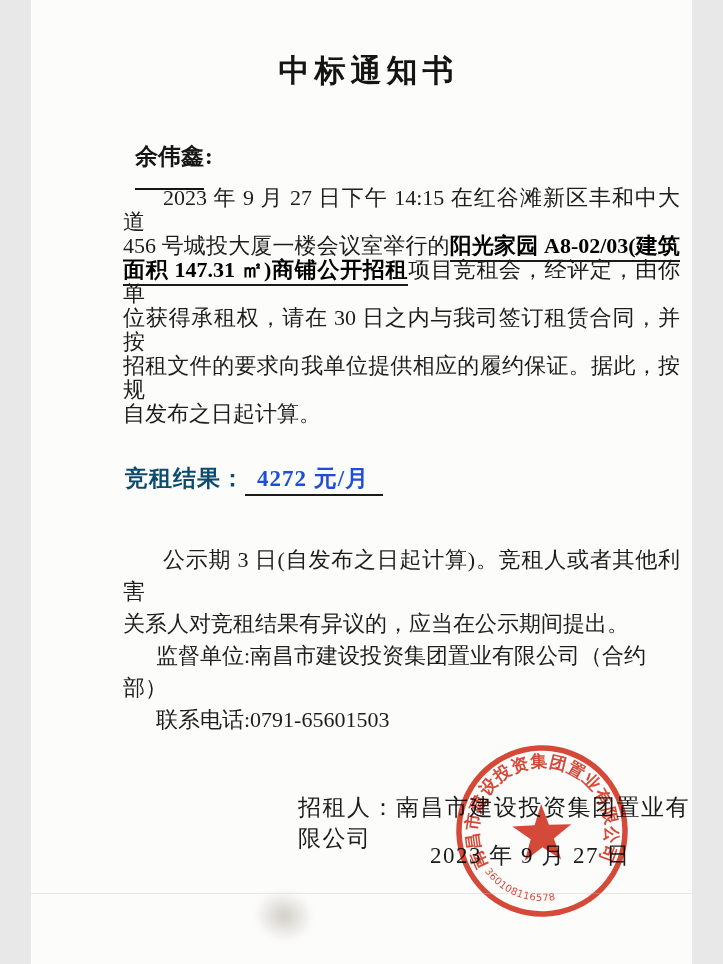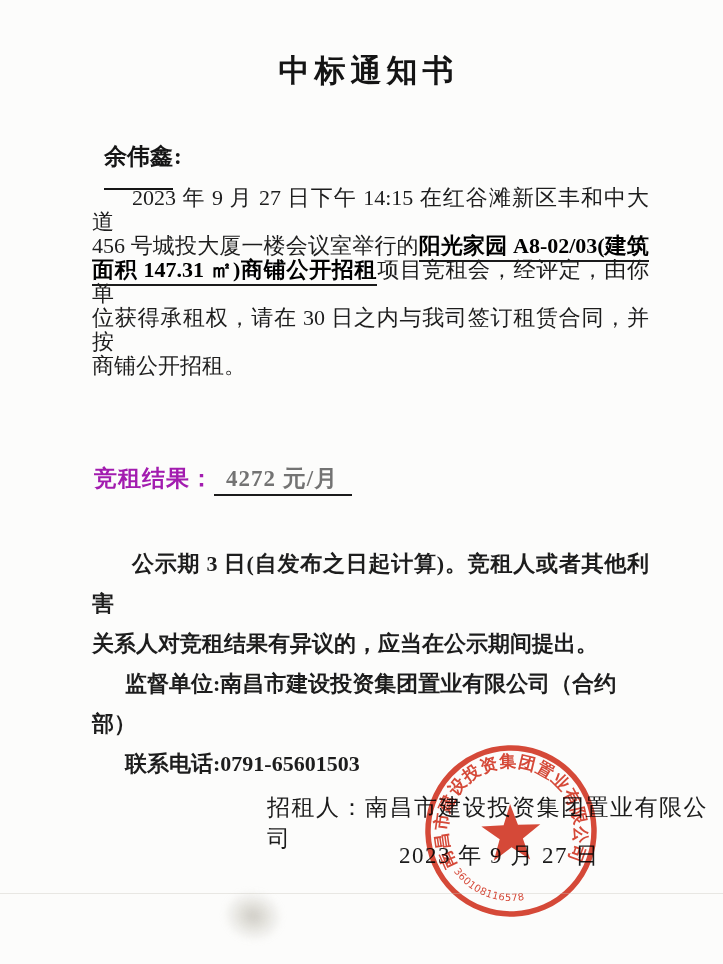--- a/index.html
+++ b/index.html
@@ -1,19 +1,19 @@
 <!DOCTYPE html>
 <html><head>
 <meta charset="utf-8">
 <style>
   html,body { margin:0; padding:0; }
   body { background:#e8e8e8; }
   .page {
     position:relative;
-    width:723px; height:964px;
+    width:661px; height:964px;
     margin:0 auto;
     background:#fcfcfb;
     overflow:hidden;
     font-family:"Liberation Serif","DejaVu Serif",serif;
     color:#1d1d1d;
   }
   .doc-title {
     position:absolute; top:50px; left:0; right:0;
     text-align:center;
     font-size:31px; font-weight:700; letter-spacing:5px;
@@ -24,38 +24,38 @@
     position:absolute; top:141px; left:104px;
     font-size:23px; font-weight:700; color:#161616;
   }
   .addressee .name { border-bottom:2.5px solid #161616; padding-bottom:19px; }
   .addressee .colon { font-weight:700; margin-left:1px; }
 
   .textblock { position:absolute; left:92px; width:557px; }
   #para1 { top:186px; }
   #para1 .tline { line-height:24px; }
   #notice { top:544px; }
-  #notice .tline { line-height:40px;font-weight:bold; }
+  #notice .tline { line-height:32px; }
 
   .tline { font-size:22px; color:#1d1d1d; white-space:normal; }
   .tline.justify { text-align:justify; text-align-last:justify; }
   .ind-para { text-indent:40px; }
   .ind-small { text-indent:33px; }
   .bold-underline {
     font-weight:700; color:#000000;
     border-bottom:2.5px solid #1b1b1b; padding-bottom:2px;
   }
 
   .result-line {
     position:absolute; left:94px; top:464px;
     font-size:23px; line-height:30px;
   }
-  .result-label { font-weight:700; color:#a21caf; letter-spacing:1px; }
+  .result-label { font-weight:700; color:#0c4a6e; letter-spacing:1px; }
   .result-value {
-    font-weight:700; color:#737373;
+    font-weight:700; color:#1d4ed8;
     border-bottom:2.5px solid #1b1b1b;
     padding:0 14px 3px 12px;
     letter-spacing:1px;
   }
 
   .sig-lessor {
     position:absolute; left:231px; top:792px;
     font-size:23px; color:#1b1b1b; letter-spacing:1.5px;margin-left:36px;
   }
   .sig-date {
@@ -93,21 +93,22 @@
 
   <div class="addressee">
     <span class="name">余伟鑫</span><span class="colon">:</span>
   </div>
 
   <div class="textblock" id="para1">
       <div class="tline justify ind-para"><span>2023 年 9 月 27 日下午 14:15 在红谷滩新区丰和中大道</span></div>
       <div class="tline justify"><span>456 号城投大厦一楼会议室举行的</span><span class="bold-underline">阳光家园 A8-02/03(建筑</span></div>
       <div class="tline justify"><span class="bold-underline">面积 147.31 ㎡)商铺公开招租</span><span>项目竞租会，经评定，由你单</span></div>
       <div class="tline justify"><span>位获得承租权，请在 30 日之内与我司签订租赁合同，并按</span></div>
-      <div class="tline"><span>商铺公开招租。</span></div>
+      <div class="tline justify"><span>招租文件的要求向我单位提供相应的履约保证。据此，按规</span></div>
+      <div class="tline"><span>自发布之日起计算。</span></div>
     </div>
 
   <div class="result-line">
     <span class="result-label">竞租结果：</span><span class="result-value">4272 元/月</span>
   </div>
 
   <div class="textblock" id="notice">
       <div class="tline justify ind-para"><span>公示期 3 日(自发布之日起计算)。竞租人或者其他利害</span></div>
       <div class="tline"><span>关系人对竞租结果有异议的，应当在公示期间提出。</span></div>
       <div class="tline ind-small"><span>监督单位:南昌市建设投资集团置业有限公司（合约部）</span></div>

